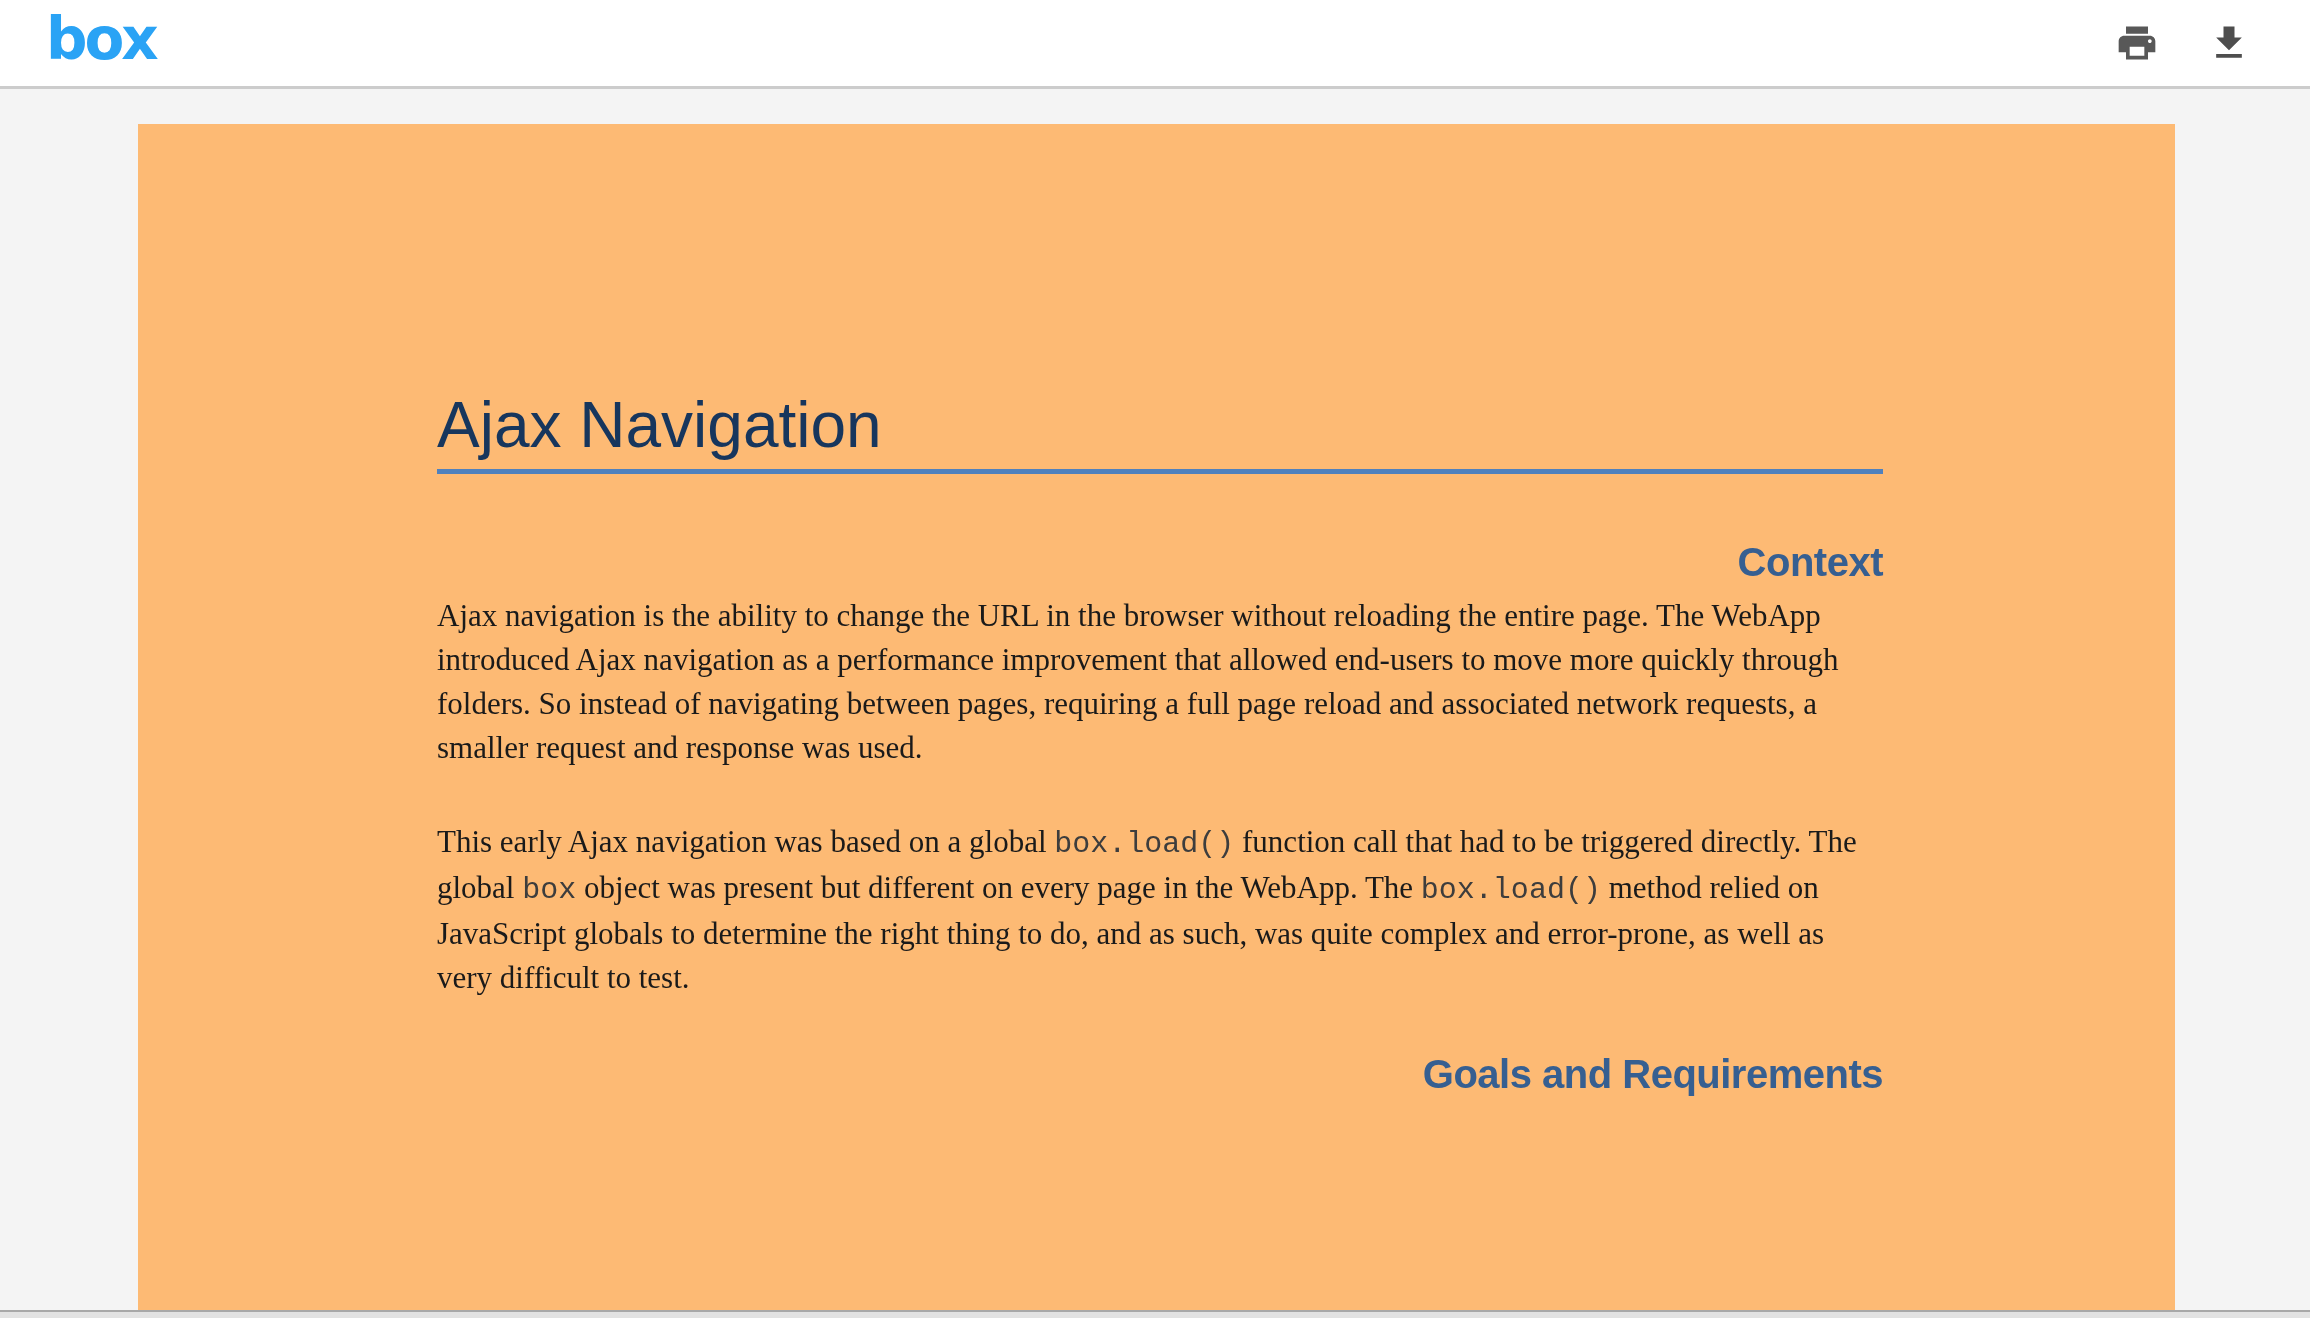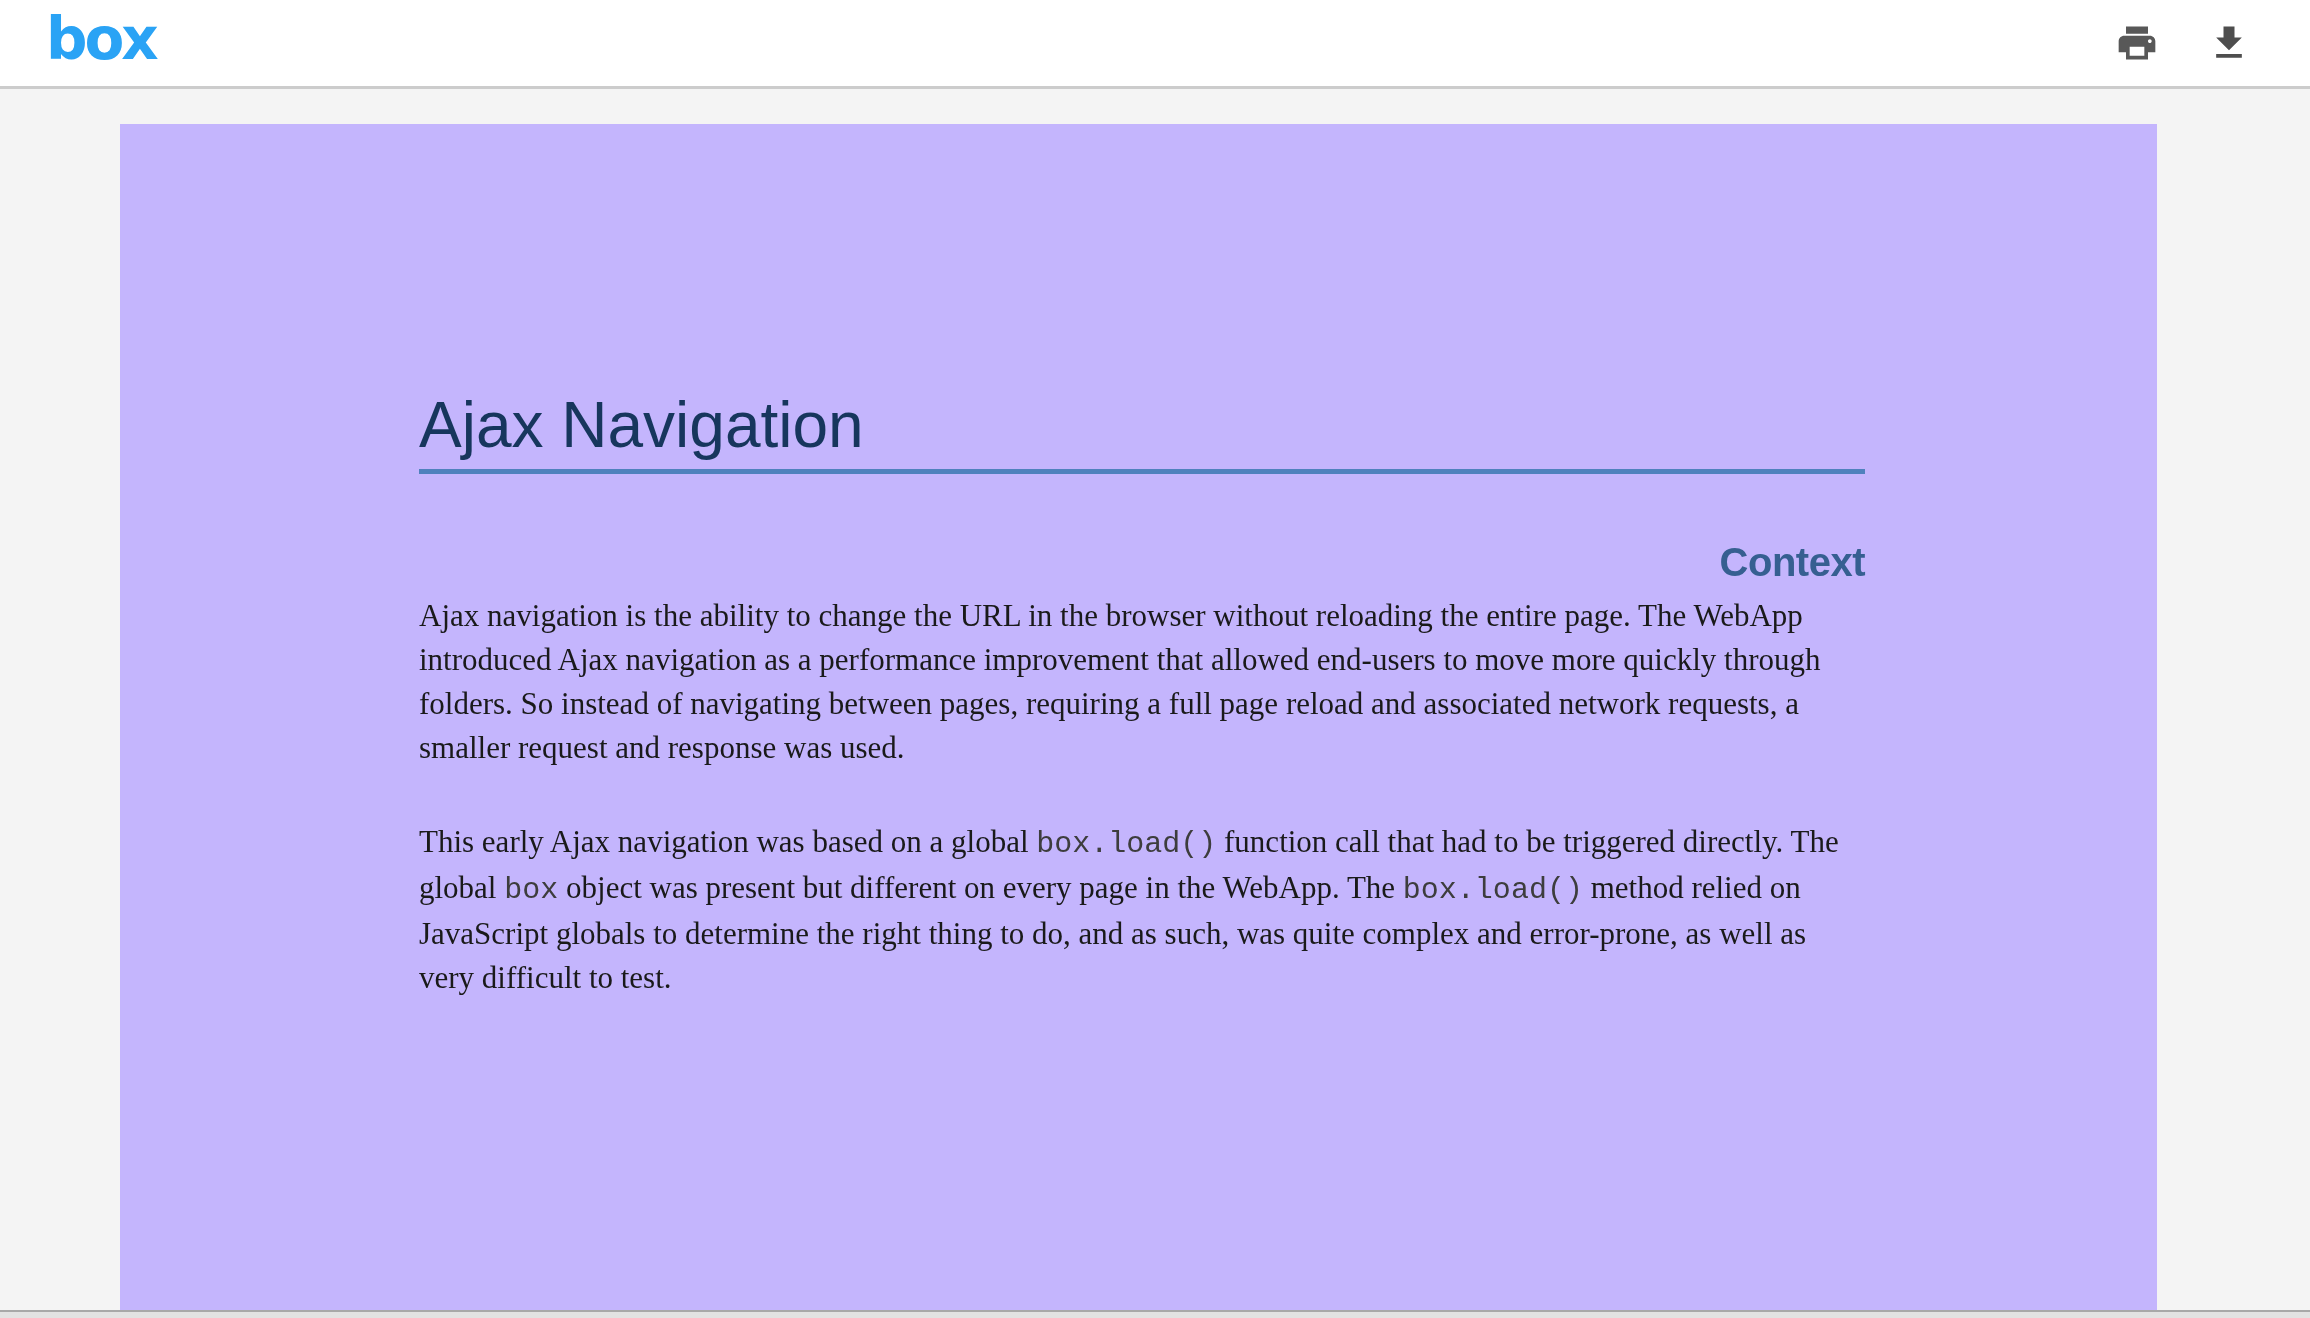--- a/index.html
+++ b/index.html
@@ -55,25 +55,25 @@
   .icon-btn svg { width: 44px; height: 44px; display: block; }
 
   
   .preview-area {
     position: absolute;
     top: 92px; left: 0; right: 0; bottom: 0;
     background: #f4f4f4;
   }
   .doc-page {
     position: absolute;
-    left: 120px;
+    left: 138px;
     top: 32px;              
     width: 2037px;
     height: 1186px;
-    background: #c4b5fd;
+    background: #fdba74;
     overflow: hidden;
   }
   .doc-content {
     padding: 269px 292px 0 299px;
     box-sizing: border-box;
   }
   .doc-title {
     margin: 0;
     font-family: "Liberation Sans", sans-serif;
     font-weight: 300;
@@ -148,18 +148,19 @@
 
 <div class="preview-area">
   <div class="doc-page">
     <div class="doc-content">
       <h1 class="doc-title">Ajax Navigation</h1>
       <div class="title-rule"></div>
       <div id="doc-sections">
           <h2 class="doc-heading">Context</h2>
           <p class="doc-paragraph"><span>Ajax navigation is the ability to change the URL in the browser without reloading the entire page. The WebApp introduced Ajax navigation as a performance improvement that allowed end-users to move more quickly through folders. So instead of navigating between pages, requiring a full page reload and associated network requests, a smaller request and response was used.</span></p>
           <p class="doc-paragraph"><span>This early Ajax navigation was based on a global </span><span class="code">box.load()</span><span> function call that had to be triggered directly. The global </span><span class="code">box</span><span> object was present but different on every page in the WebApp. The </span><span class="code">box.load()</span><span> method relied on JavaScript globals to determine the right thing to do, and as such, was quite complex and error-prone, as well as very difficult to test.</span></p>
+          <h2 class="doc-heading">Goals and Requirements</h2>
         </div>
     </div>
   </div>
 </div>
 
 <div class="bottom-strip"></div>
 
 </body></html>

